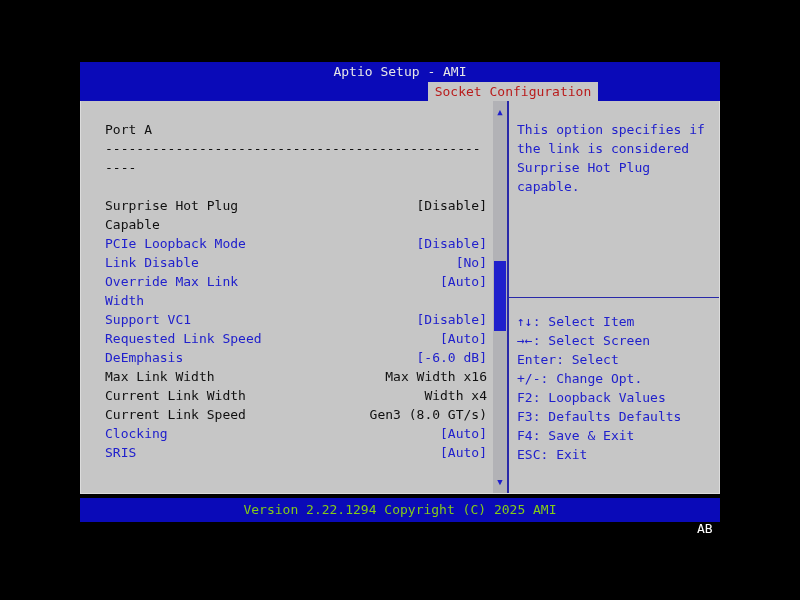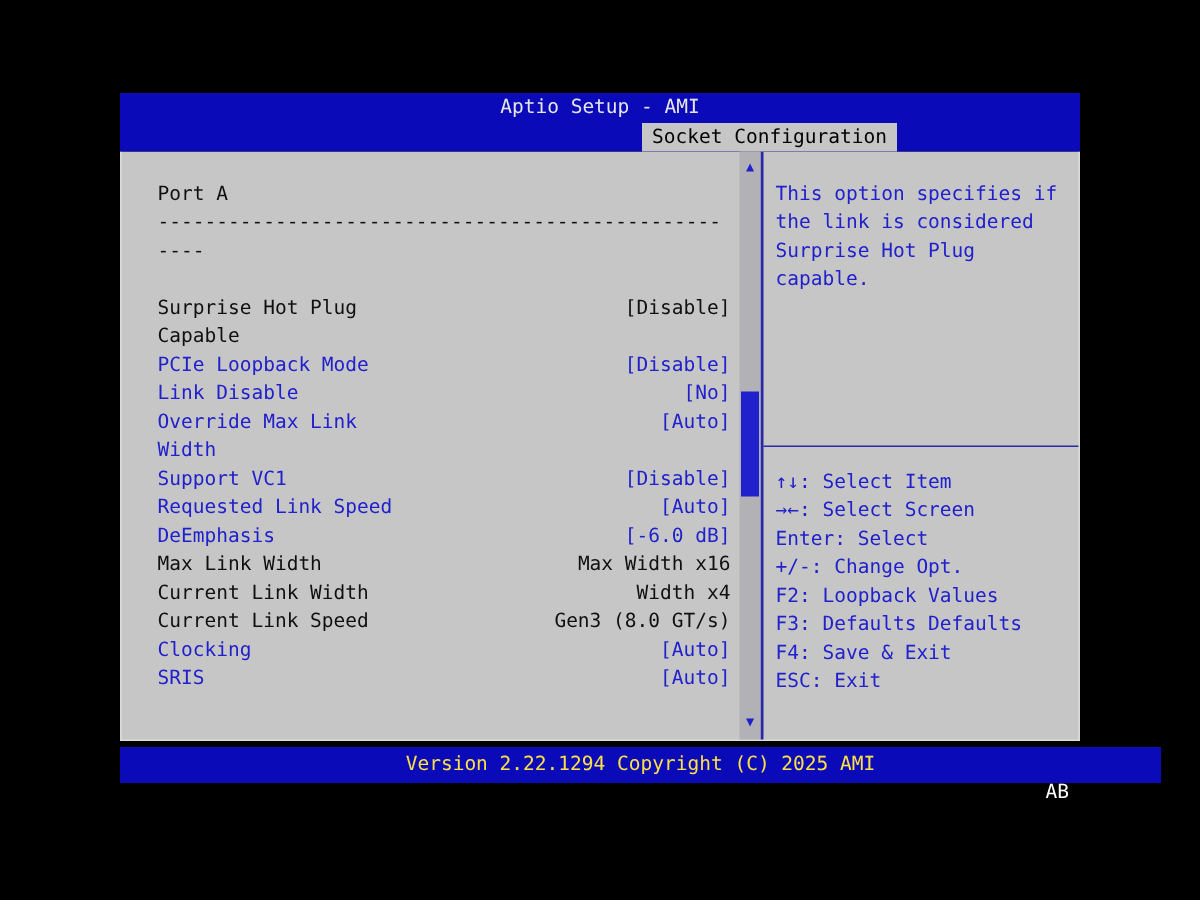--- a/index.html
+++ b/index.html
@@ -10,42 +10,42 @@
     --line-blue:#2828a8;
     --sb-bg:#b2b2b6;
   }
   *{margin:0;padding:0;box-sizing:border-box;}
   html,body{background:#000;}
   body{width:800px;height:600px;font-family:"DejaVu Sans Mono","Liberation Mono",monospace;}
   .screen{position:relative;width:800px;height:600px;background:#000;font-size:13px;overflow:hidden;}
   .frame{position:absolute;left:80px;top:62px;width:640px;}
   .titlebar{height:20px;line-height:20px;background:var(--bar-blue);color:#e6e6e6;text-align:center;}
   .tabrow{height:19px;background:var(--bar-blue);position:relative;}
-  .tab{position:absolute;left:348px;top:0;width:170px;height:19px;line-height:19px;background:var(--panel-gray);color:#000000;text-align:center;}
+  .tab{position:absolute;left:348px;top:0;width:170px;height:19px;line-height:19px;background:var(--panel-gray);color:#b91c1c;text-align:center;}
   .panel{height:393px;background:var(--panel-gray);display:flex;border:1px solid #dcdcdc;border-top:none;}
   .left{flex:1;padding:19px 6px 0 24px;color:var(--txt-black);line-height:19px;overflow:hidden;}
   .section-title{line-height:19px;}
   .dashes{line-height:19px;word-break:break-all;}
   .spacer{height:19px;}
   .row{display:flex;align-items:flex-start;line-height:19px;justify-content:space-between;}
   .row .lbl{width:170px;margin-right:32px;flex:none;}
   .row.editable{color:var(--opt-blue);}
   .row.selected{color:var(--txt-black);}
   .row.readonly{color:var(--txt-black);}
   .scrollbar{width:14px;background:var(--sb-bg);position:relative;flex:none;}
   .sb-arrow{position:absolute;left:0;width:14px;height:16px;color:var(--opt-blue);font-size:9px;line-height:16px;text-align:center;}
   .sb-up{top:3px;}
   .sb-down{bottom:3px;}
   .sb-thumb{position:absolute;left:1px;width:12px;top:160px;height:70px;background:var(--opt-blue);}
   .right{width:212px;flex:none;border-left:2px solid var(--line-blue);padding:19px 10px 0 8px;color:var(--opt-blue);line-height:19px;display:flex;flex-direction:column;}
   .help-text{height:177px;}
   .hr{border-top:1px solid var(--line-blue);margin-left:-8px;margin-right:-10px;}
   .hotkeys{padding-top:14px;}
   .hotkeys div{line-height:19px;}
-  .footerbar{position:absolute;left:80px;top:498px;width:694px;height:24px;line-height:24px;background:var(--bar-blue);color:#fde047;text-align:center;}
+  .footerbar{position:absolute;left:80px;top:498px;width:640px;height:24px;line-height:24px;background:var(--bar-blue);color:#84cc16;text-align:center;}
   .corner{position:absolute;left:697px;top:521px;color:#ffffff;line-height:16px;}
 </style>
 </head>
 <body>
 
 <div class="screen">
   <div class="frame">
     <div class="titlebar">Aptio Setup - AMI</div>
     <div class="tabrow">
       <div class="tab">Socket Configuration</div>

